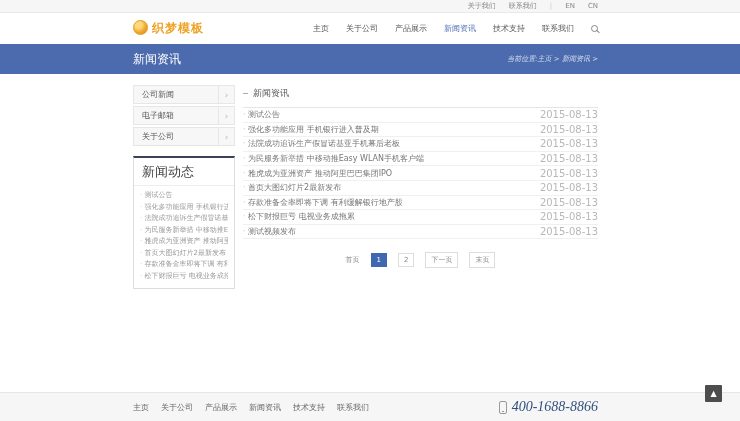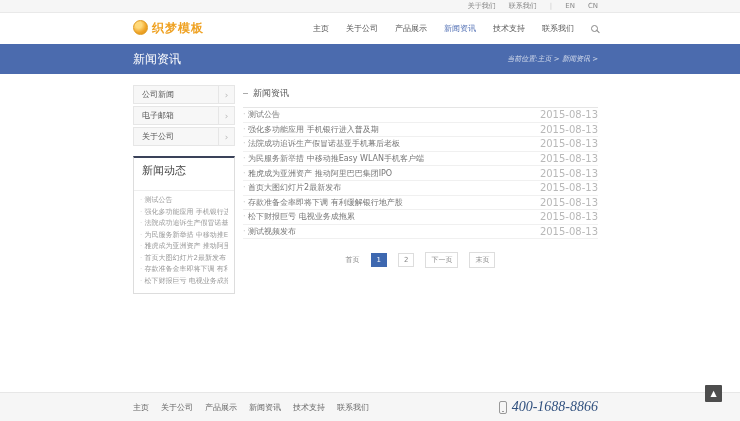--- a/index.html
+++ b/index.html
@@ -37,21 +37,21 @@
   .breadcrumb { font-size:7px; color:rgba(255,255,255,.75);font-style:italic; }
 
   
   .content { display:flex; gap:8px; padding-top:11px; }
   .sidebar { width:102px; flex-shrink:0; }
   .cat { height:19px; background:#f7f7f7; border:1px solid #e6e6e6; margin-bottom:2px;
     display:flex; align-items:center; padding:0 0 0 8px; font-size:8px; color:#555; cursor:pointer; }
   .cat .chev { margin-left:auto; color:#b9b9b9; font-size:9px; border-left:1px solid #e6e6e6; width:16px; height:19px; display:flex; align-items:center; justify-content:center; }
 
   .panel { border:1px solid #ddd; border-top:2px solid #3a4259; margin-top:10px; background:#fff; }
-  .panel-title { padding:5px 8px 12px; font-size:11px; color:#444; border-bottom:1px solid #eee; }
+  .panel-title { padding:5px 8px 4px; font-size:13px; color:#444; border-bottom:1px solid #eee; }
   .side-news { padding:4px 6px 6px; }
   .side-news-item { font-size:7px; color:#999; line-height:11.5px; white-space:nowrap; overflow:hidden; cursor:pointer; }
   .side-news-item::before { content:"· "; color:#ccc; }
 
   .photo { width:88px; height:34px; margin:6px auto 5px; border-radius:1px;
     background:
       radial-gradient(circle at 72% 42%, #c0392b 0 16%, transparent 17%),
       radial-gradient(circle at 70% 22%, #e8b08a 0 9%, transparent 10%),
       radial-gradient(circle at 38% 30%, #e8b08a 0 8%, transparent 9%),
       radial-gradient(circle at 36% 55%, #d94f3d 0 14%, transparent 15%),

